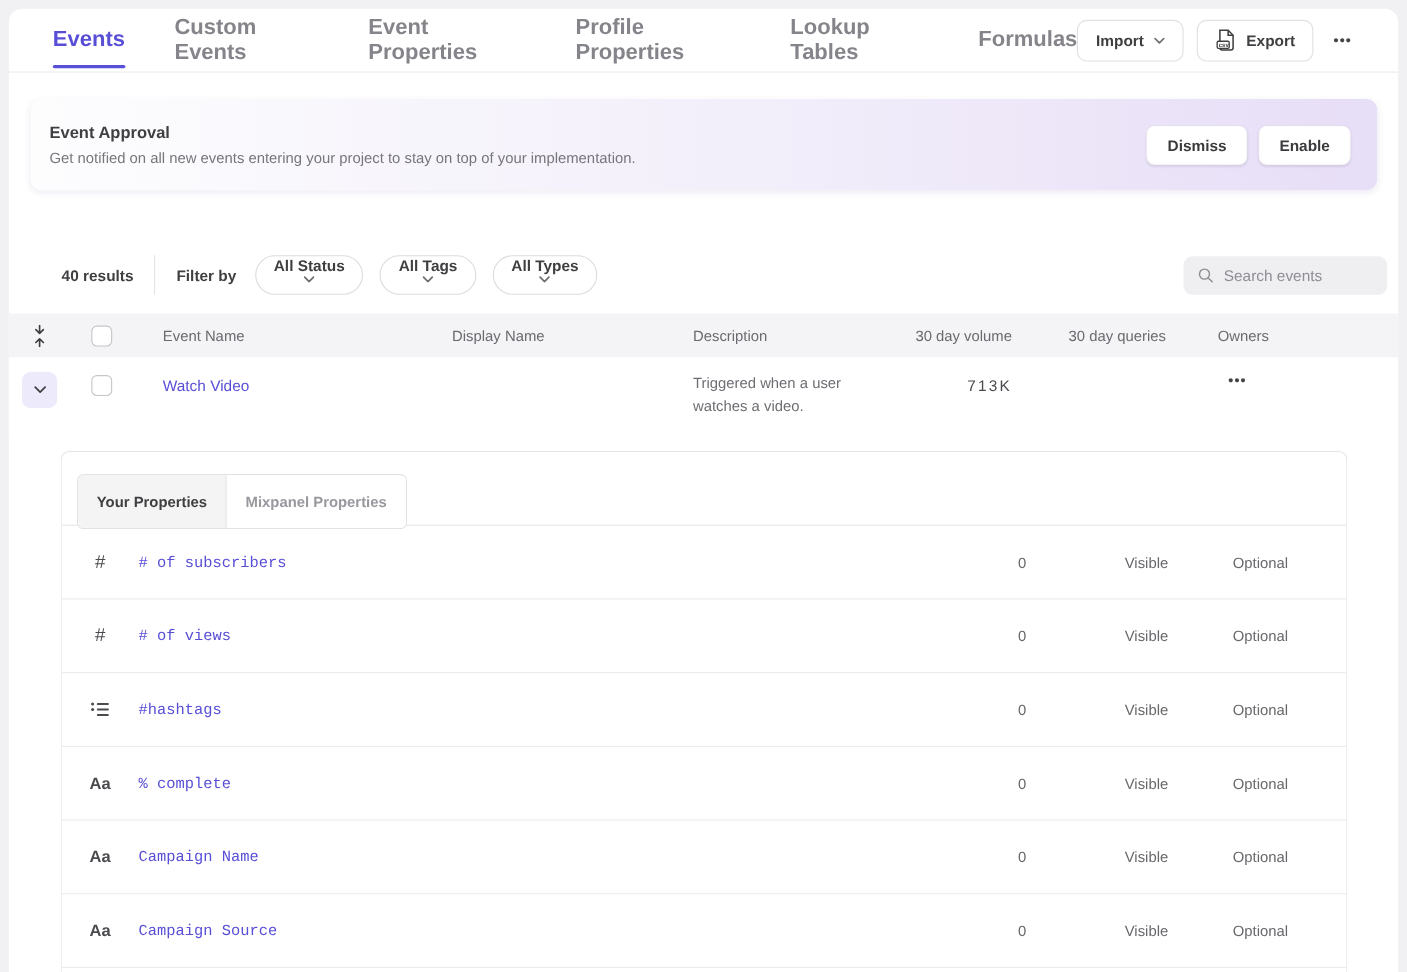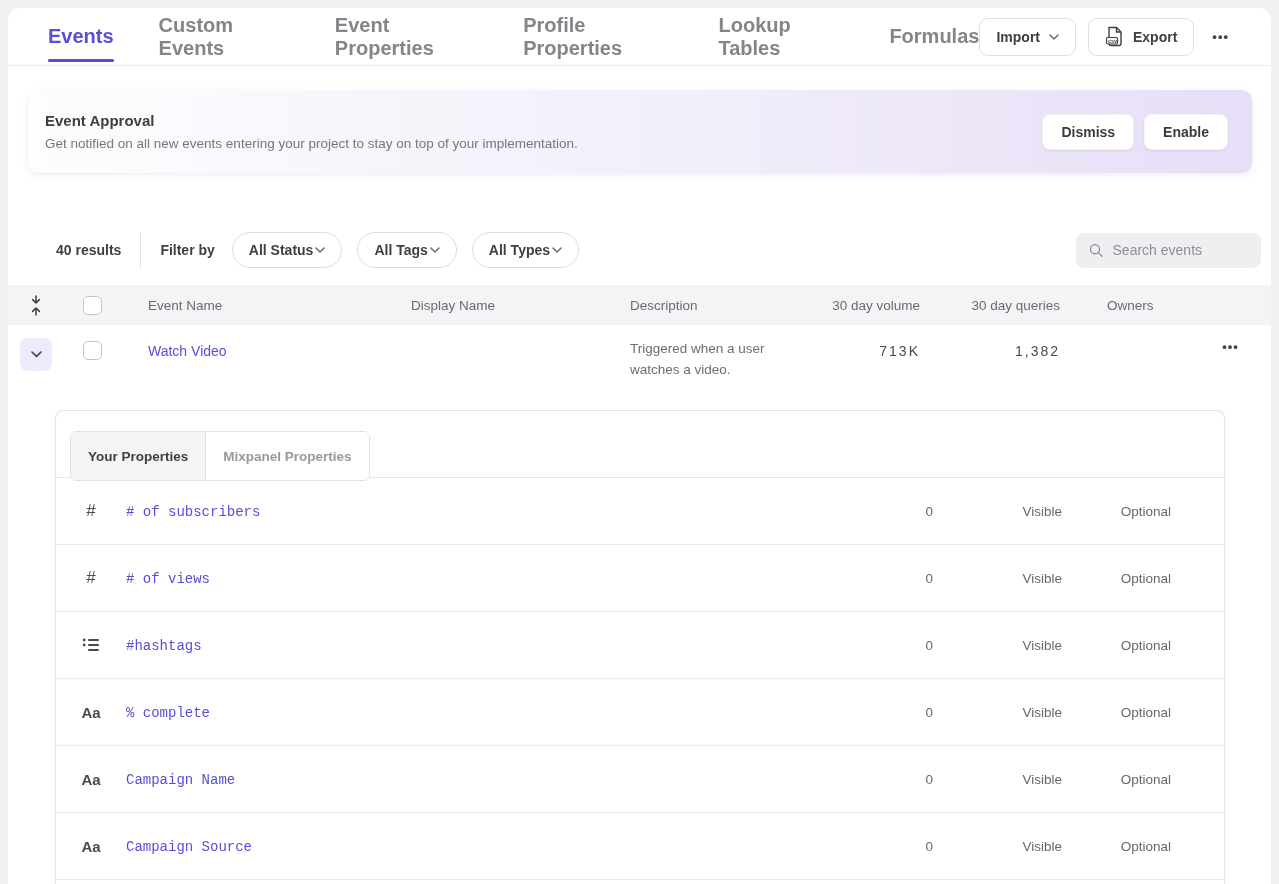--- a/index.html
+++ b/index.html
@@ -58,21 +58,21 @@
   .filter-row {
     margin-top:59px; height:36px; display:flex; align-items:center;
     padding:0 10px 0 48px;
   }
   .results-count { font-size:14px; font-weight:600; color:#3f3f41; }
   .v-divider { width:1px; height:36px; background:#e4e3e7; margin:0 19px; }
   .filter-by { font-size:14px; font-weight:600; color:#3f3f41; margin-right:17px; }
   .dd-btn {
     display:inline-flex; align-items:center; gap:2px; height:36px; padding:0 16px;
     background:#fff; border:1px solid #dcdbe0; border-radius:18px;
-    font-size:14px; font-weight:600; color:#3f3f41; margin-right:15px; cursor:pointer;
+    font-size:14px; font-weight:600; color:#3f3f41; margin-right:15px; cursor:pointer;flex-direction:column;
   }
   .search-box {
     margin-left:auto; width:185px; height:35px; background:#efeef1;
     border-radius:8px; display:flex; align-items:center; padding:0 10px 0 13px; gap:9px;
   }
   .search-box input {
     border:none; background:transparent; outline:none; width:100%;
     font-family:"Liberation Sans", sans-serif; font-size:14px; color:#3f3f41;
   }
   .search-box input::placeholder { color:#8f8e94; }
@@ -236,21 +236,20 @@
             </svg>
         </button>
       </div>
       <div class="center-cell" style="padding-top:16px;">
           <span class="checkbox"></span>
         </div>
       <div class="cell-pad"><span class="link">Watch Video</span></div>
       <div></div>
       <div class="desc" style="padding-right:38px;">Triggered when a user watches a video.</div>
       <div class="cell-right"><span class="num">713K</span></div>
-      <div class="cell-right"><span class="num">1,382</span></div>
       <div class="owners-pad"></div>
       <div class="row-more">
         <button class="icon-btn-more">
           <span class="dots">•••</span>
         </button>
       </div>
     </div>
 
     <div class="props-panel">
       <div class="props-tabs-bar">

